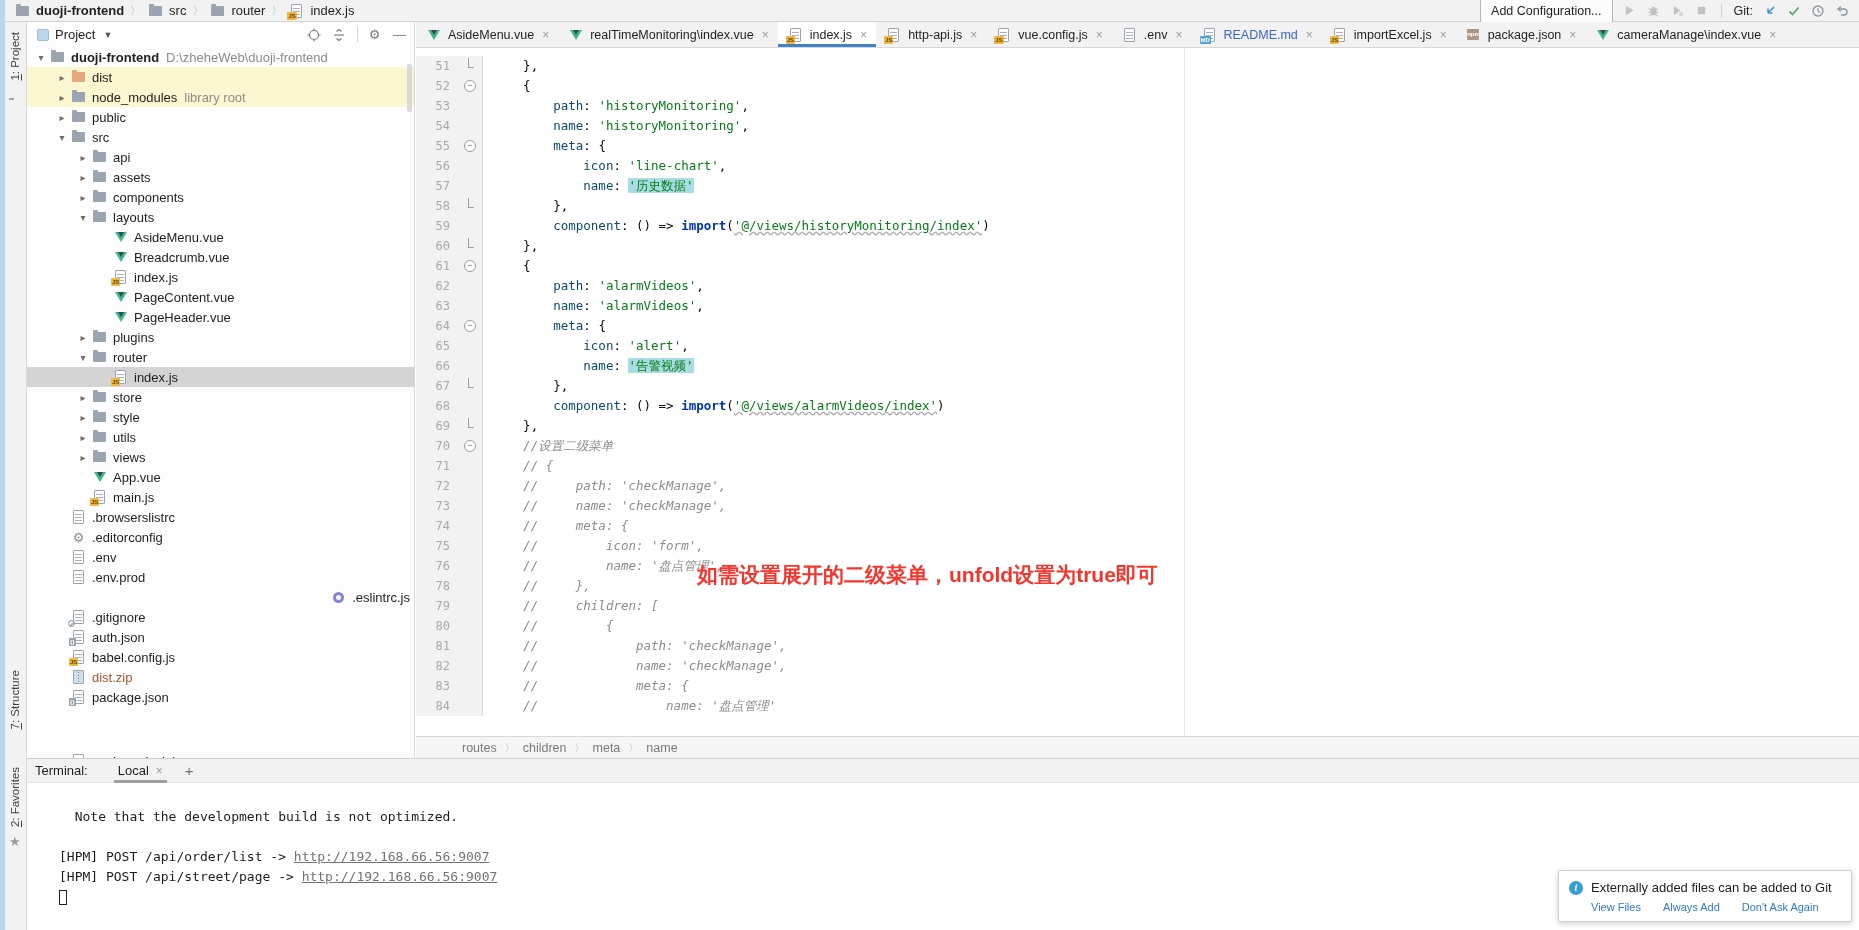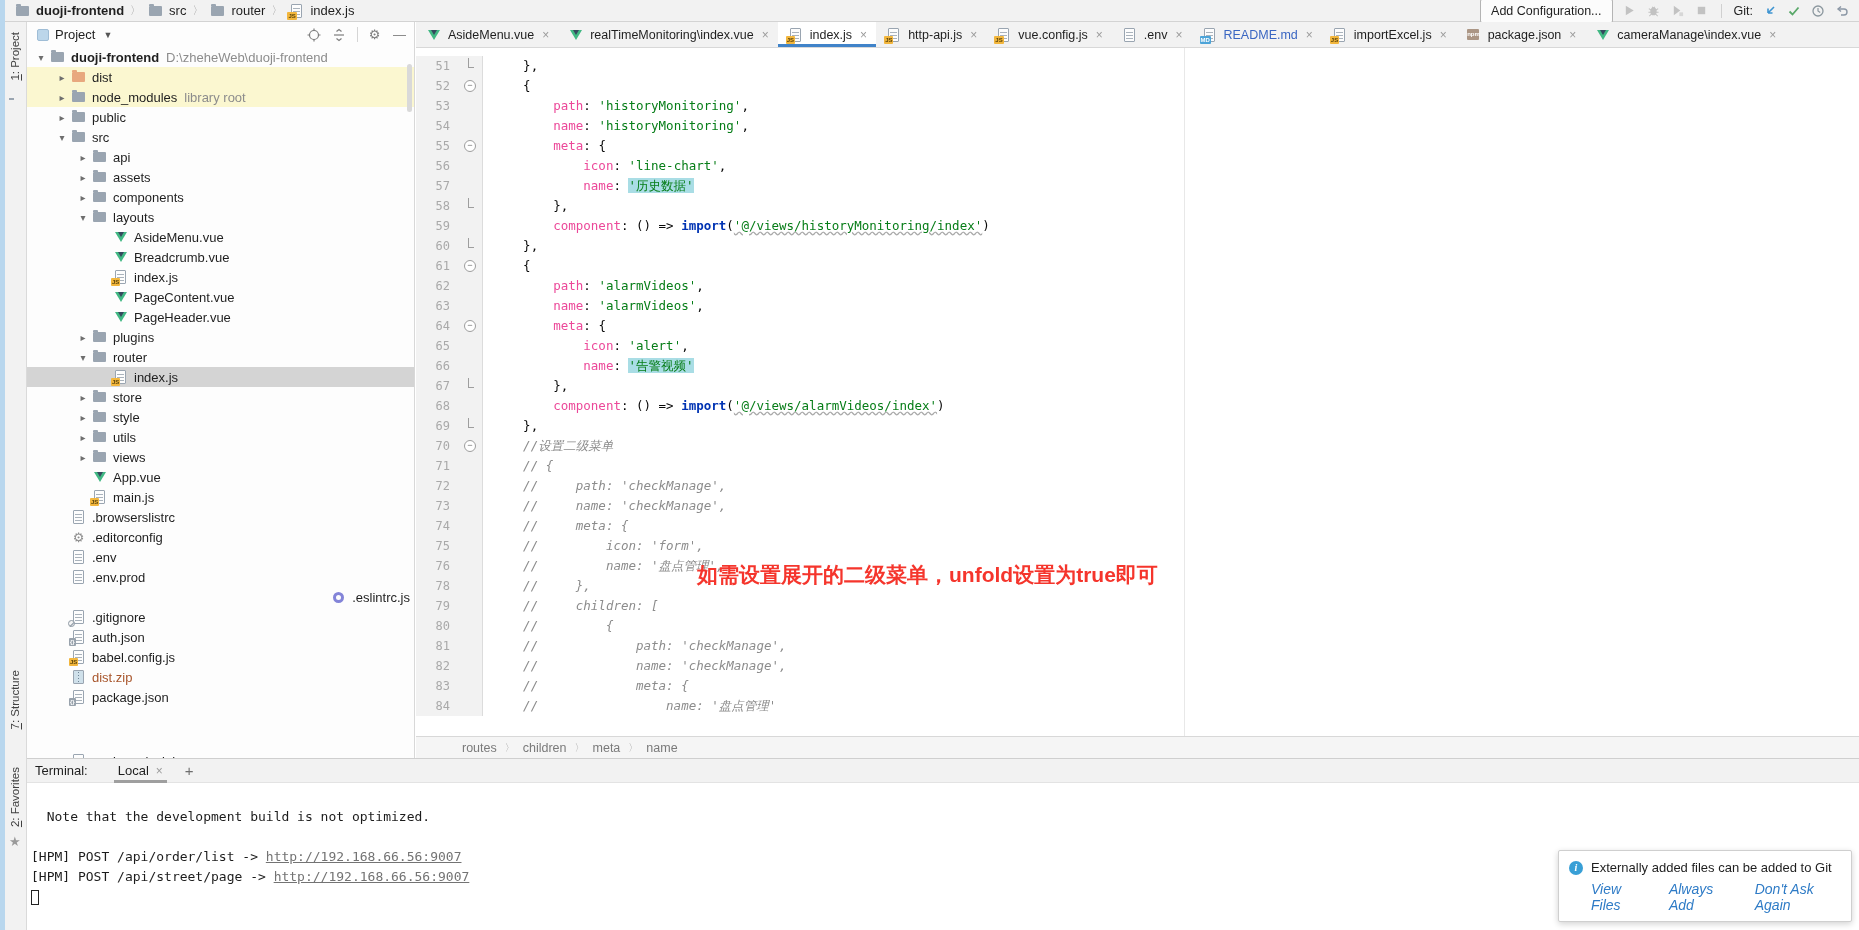--- a/index.html
+++ b/index.html
@@ -118,21 +118,21 @@
     font-size:12px; background:#f2f2f2; }
   .cline .fold { width:25px; flex:none; background:#f2f2f2; border-right:1px solid #dcdcdc;
     position:relative; }
   .fold.fmin::after { content:"−"; position:absolute; left:6px; top:4px; width:10px; height:10px;
     border:1px solid #9e9e9e; border-radius:50%; background:#fff; color:#6e6e6e;
     font:9px/9px "Liberation Sans",sans-serif; text-align:center; }
   .fold.fend::after { content:""; position:absolute; left:10px; top:2px; width:5px; height:9px;
     border-left:1px solid #9e9e9e; border-bottom:1px solid #9e9e9e; }
   .cline .txt { padding-left:10px; white-space:pre; }
   .tp { color:#080808; }
-  .tk { color:#ec4899;text-align:right; }
+  .tk { color:#0c4a6e;text-align:right; }
   .ts { color:#067d17; }
   .th { color:#067d17; background:#a9dde5; }
   .tw { color:#0033b3; font-weight:bold; }
   .tsu { color:#067d17; text-decoration:underline; text-decoration-style:wavy; text-decoration-color:#a9a9a9; }
   .tc { color:#8c8c8c; font-style:italic; }
   #red-annotation { position:absolute; left:281px; top:513px; color:#f5352c; font-size:21px;
     font-weight:bold; white-space:nowrap; font-family:"Liberation Sans",sans-serif; }
   #editor-breadcrumb { position:absolute; left:0; right:0; bottom:0; height:22px; background:#f5f5f5;
     border-top:1px solid #d8d8d8; display:flex; align-items:center; padding-left:46px;
     color:#7a7a7a; font-size:12.5px; gap:8px; }
@@ -143,35 +143,35 @@
   #terminal-header { height:25px; background:#f2f2f2; border-top:1px solid #cfcfcf;
     border-bottom:1px solid #e3e3e3; display:flex; align-items:center; padding-left:8px; }
   #terminal-label { color:#1f1f1f; }
   .term-tab { margin-left:26px; position:relative; height:25px; display:flex; align-items:center; gap:7px;
     padding:0 4px; }
   .term-tab::after { content:""; position:absolute; left:0; right:0; bottom:0; height:3px; background:#9f9f9f; }
   .term-tab .tclose { color:#9b9b9b; font-size:12px; }
   #term-add { margin-left:18px; color:#6e6e6e; font-size:15px; }
   #terminal-body { padding:4px 0 0 4px; font-family:"DejaVu Sans Mono","Liberation Mono",monospace;
     font-size:13px; }
-  .tline { height:20px; line-height:20px; white-space:pre; color:#1c1c1c; }
+  .tline { height:20px; line-height:20px; white-space:pre; color:#1c1c1c;margin-left:28px; }
   .tcyan { color:#2aa5b8; }
   .tlink { color:#737373; text-decoration:underline; }
   .tcursor { display:inline-block; width:8px; height:15px; border:1px solid #222; vertical-align:middle; }
 
   
   #notification { position:absolute; right:7px; bottom:8px; width:294px; background:#fff;
     border:1px solid #cfcfcf; border-radius:2px; box-shadow:0 2px 6px rgba(0,0,0,.18);
     padding:9px 10px 8px 10px; z-index:60; }
   #notif-row1 { display:flex; align-items:center; gap:8px; }
   .info-ico { width:14px; height:14px; border-radius:50%; background:#389fd6; color:#fff;
     font:bold italic 10px/14px "Liberation Serif",serif; text-align:center; flex:none; }
   #notif-message { font-size:13px; color:#1f1f1f; }
   #notif-links { display:flex; gap:22px; margin:6px 0 0 22px; }
-  #notif-links span { color:#2e7bc6; font-size:14px;font-style:italic; }
+  #notif-links span { color:#2e7bc6; font-size:11px; }
 
   svg { display:block; }
 </style>
 </head>
 <body>
 
 <div id="win-edge"></div>
 
 <header id="titlebar">
   <div id="nav-breadcrumbs">

